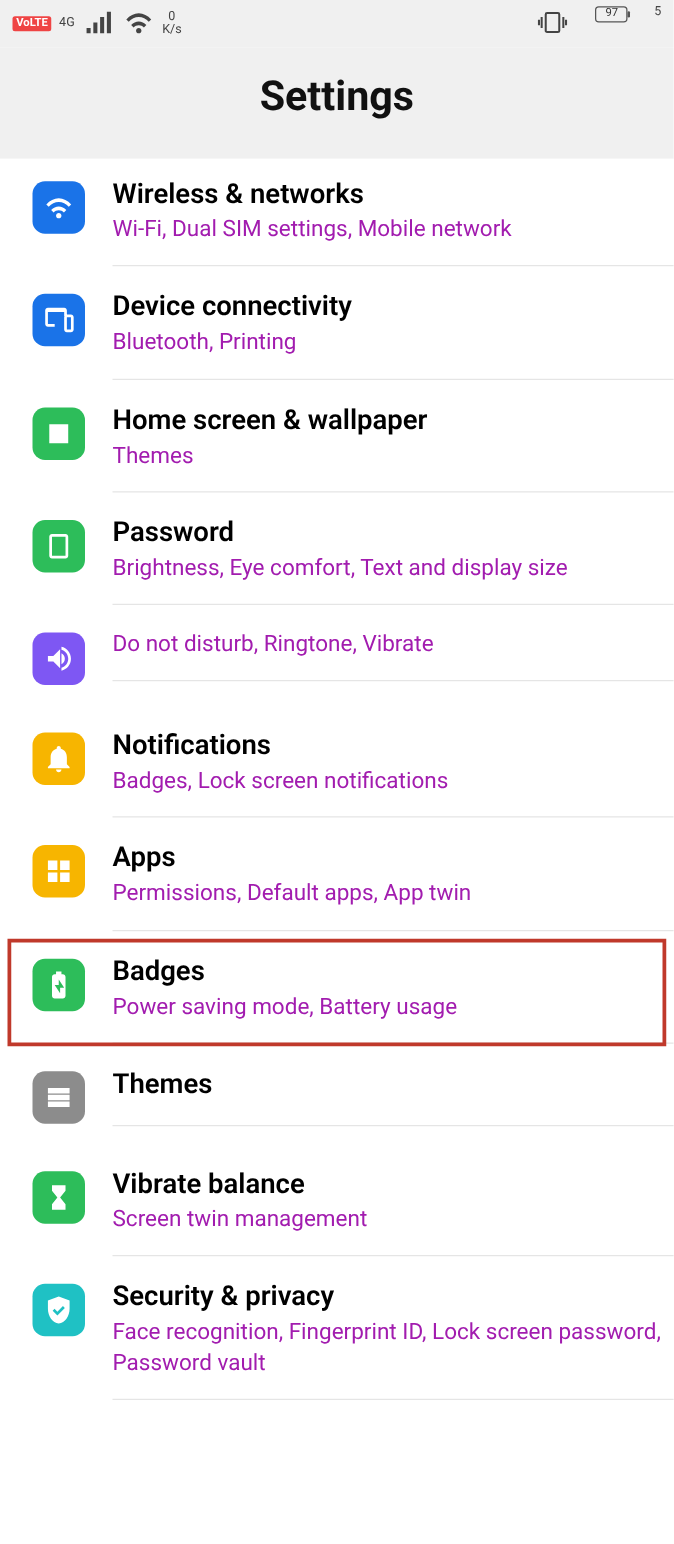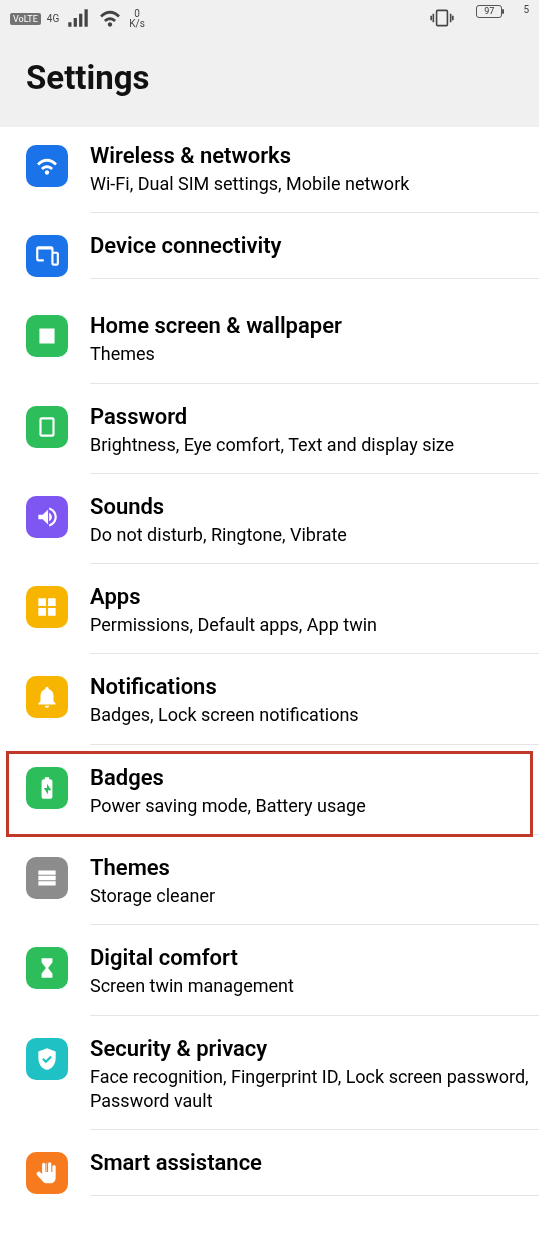--- a/index.html
+++ b/index.html
@@ -10,32 +10,33 @@
     display: flex;
     align-items: center;
     padding: 0 10px;
     font-size: 12px;
     color: #444;
     justify-content: space-between;
   }
   .sb-left { display: flex; align-items: center; gap: 6px; }
   .sb-right { display: flex; gap: 21px; }
   .volte-badge {
-    background: #737373;
+    background: #ef4444;
     color: #fff;
     font-size: 9px;
-    font-weight: normal;
+    font-weight: bold;
     padding: 1px 3px;
     border-radius: 2px;
   }
   .sb-small { font-size: 10px; line-height: 1; }
   .sb-stack { display: flex; flex-direction: column; align-items: center; line-height: 1; }
   .header {
     background: #f0f0f0;
     padding: 20px 26px 30px;
+    text-align: center;
   }
   .header h1 {
     font-size: 33px;
     font-weight: 700;
     color: #111;
   }
   .list { background: #fff; }
   .item {
     display: flex;
     align-items: flex-start;
@@ -51,21 +52,21 @@
     padding-right: 10px;
   }
   .item-title {
     font-size: 22px;
     font-weight: 600;
     color: #000;
     margin-bottom: 4px;
   }
   .item-sub {
     font-size: 18px;
-    color: #000000;
+    color: #a21caf;
     line-height: 1.35;
   }
   .icon {
     width: 42px;
     height: 42px;
     border-radius: 10px;
     display: flex;
     align-items: center;
     justify-content: center;
     color: #fff;
@@ -163,20 +164,21 @@
       </div>
     </div>
     <div class="item">
       <div class="icon ic-blue2">
         <svg viewBox="0 0 24 24" fill="#fff">
           <path d="M4 6h12v3h2V5c0-1.1-.9-2-2-2H4C2.9 3 2 3.9 2 5v10c0 1.1.9 2 2 2h5v-2H4V6zm14 2c-1.1 0-2 .9-2 2v9c0 1.1.9 2 2 2h3c1.1 0 2-.9 2-2v-9c0-1.1-.9-2-2-2h-3zm0 2h3v9h-3v-9z"></path>
         </svg>
       </div>
       <div class="item-body">
         <div class="item-title">Device connectivity</div>
+        <div class="item-sub">Bluetooth, Printing</div>
       </div>
     </div>
     <div class="item">
       <div class="icon ic-green">
         <svg viewBox="0 0 24 24" fill="#fff">
           <path d="M5 5h14v14H5V5zm2 10 3-4 2 2.5L15 9l4 6H7z"></path>
         </svg>
       </div>
       <div class="item-body">
         <div class="item-title">Home screen &amp; wallpaper</div>
@@ -194,94 +196,82 @@
         <div class="item-sub">Brightness, Eye comfort, Text and display size</div>
       </div>
     </div>
     <div class="item">
       <div class="icon ic-purple">
         <svg viewBox="0 0 24 24" fill="#fff">
           <path d="M4 10v4h4l5 5V5L8 10H4zm12.5 2c0-1.8-1-3.3-2.5-4v8c1.5-.7 2.5-2.3 2.5-4zM14 3.2v2.1c2.9.9 5 3.5 5 6.7s-2.1 5.8-5 6.7v2.1c4-.9 7-4.5 7-8.8s-3-7.9-7-8.8z"></path>
         </svg>
       </div>
       <div class="item-body">
-        <div class="item-title">Sounds</div>
         <div class="item-sub">Do not disturb, Ringtone, Vibrate</div>
+      </div>
+    </div>
+    <div class="item">
+      <div class="icon ic-amber">
+        <svg viewBox="0 0 24 24" fill="#fff">
+          <path d="M12 22c1.1 0 2-.9 2-2h-4c0 1.1.9 2 2 2zm6-6V11c0-3.1-1.6-5.6-4.5-6.3V4c0-.8-.7-1.5-1.5-1.5S10.5 3.2 10.5 4v.7C7.6 5.4 6 7.9 6 11v5l-2 2v1h16v-1l-2-2z"></path>
+        </svg>
+      </div>
+      <div class="item-body">
+        <div class="item-title">Notifications</div>
+        <div class="item-sub">Badges, Lock screen notifications</div>
       </div>
     </div>
     <div class="item">
       <div class="icon ic-amber">
         <svg viewBox="0 0 24 24" fill="#fff">
           <path d="M4 4h7v7H4V4zm9 0h7v7h-7V4zM4 13h7v7H4v-7zm9 0h7v7h-7v-7z"></path>
         </svg>
       </div>
       <div class="item-body">
         <div class="item-title">Apps</div>
         <div class="item-sub">Permissions, Default apps, App twin</div>
       </div>
     </div>
-    <div class="item">
-      <div class="icon ic-amber">
-        <svg viewBox="0 0 24 24" fill="#fff">
-          <path d="M12 22c1.1 0 2-.9 2-2h-4c0 1.1.9 2 2 2zm6-6V11c0-3.1-1.6-5.6-4.5-6.3V4c0-.8-.7-1.5-1.5-1.5S10.5 3.2 10.5 4v.7C7.6 5.4 6 7.9 6 11v5l-2 2v1h16v-1l-2-2z"></path>
-        </svg>
-      </div>
-      <div class="item-body">
-        <div class="item-title">Notifications</div>
-        <div class="item-sub">Badges, Lock screen notifications</div>
-      </div>
-    </div>
     <div class="item" style="position: relative;">
       <div class="icon ic-green">
         <svg viewBox="0 0 24 24" fill="#fff">
           <path d="M15 4h-1V2h-4v2H9c-1.1 0-2 .9-2 2v14c0 1.1.9 2 2 2h6c1.1 0 2-.9 2-2V6c0-1.1-.9-2-2-2zm-2 14-4-6h3V8l4 6h-3v4z"></path>
         </svg>
       </div>
       <div class="item-body">
         <div class="item-title">Badges</div>
         <div class="item-sub">Power saving mode, Battery usage</div>
       </div>
       <div class="highlight-box"></div>
     </div>
     <div class="item">
       <div class="icon ic-gray">
         <svg viewBox="0 0 24 24" fill="#fff">
           <path d="M4 5h16v4H4V5zm0 5h16v4H4v-4zm0 5h16v4H4v-4z"></path>
         </svg>
       </div>
       <div class="item-body">
         <div class="item-title">Themes</div>
-        <div class="item-sub">Storage cleaner</div>
       </div>
     </div>
     <div class="item">
       <div class="icon ic-green">
         <svg viewBox="0 0 24 24" fill="#fff">
           <path d="M7 3h10v4l-4 5 4 5v4H7v-4l4-5-4-5V3z"></path>
         </svg>
       </div>
       <div class="item-body">
-        <div class="item-title">Digital comfort</div>
+        <div class="item-title">Vibrate balance</div>
         <div class="item-sub">Screen twin management</div>
       </div>
     </div>
     <div class="item">
       <div class="icon ic-teal">
         <svg viewBox="0 0 24 24" fill="#fff">
           <path d="M12 2 4 5v6c0 5.5 3.4 10.3 8 11 4.6-.7 8-5.5 8-11V5l-8-3zm-1 14-3.5-3.5 1.4-1.4L11 13.2l4.1-4.1 1.4 1.4L11 16z"></path>
         </svg>
       </div>
       <div class="item-body">
         <div class="item-title">Security &amp; privacy</div>
         <div class="item-sub">Face recognition, Fingerprint ID, Lock screen password, Password vault</div>
       </div>
     </div>
-    <div class="item">
-      <div class="icon ic-orange">
-        <svg viewBox="0 0 24 24" fill="#fff">
-          <path d="M13 2c-.8 0-1.5.7-1.5 1.5V11h-1V4c0-.8-.7-1.5-1.5-1.5S7.5 3.2 7.5 4v9l-1.7-1.7c-.8-.8-2-.8-2.8 0s-.8 2 0 2.8L8.5 20c.9.9 2.1 1.5 3.5 1.5h3c2.8 0 5-2.2 5-5V6c0-.8-.7-1.5-1.5-1.5S17 5.2 17 6v5h-1V3.5c0-.8-.7-1.5-1.5-1.5S13 2.7 13 3.5V11h-1V3.5c0-.8.3-1.5 1-1.5z"></path>
-        </svg>
-      </div>
-      <div class="item-body">
-        <div class="item-title">Smart assistance</div>
-      </div>
-    </div>
   </div>
 
 </body></html>

